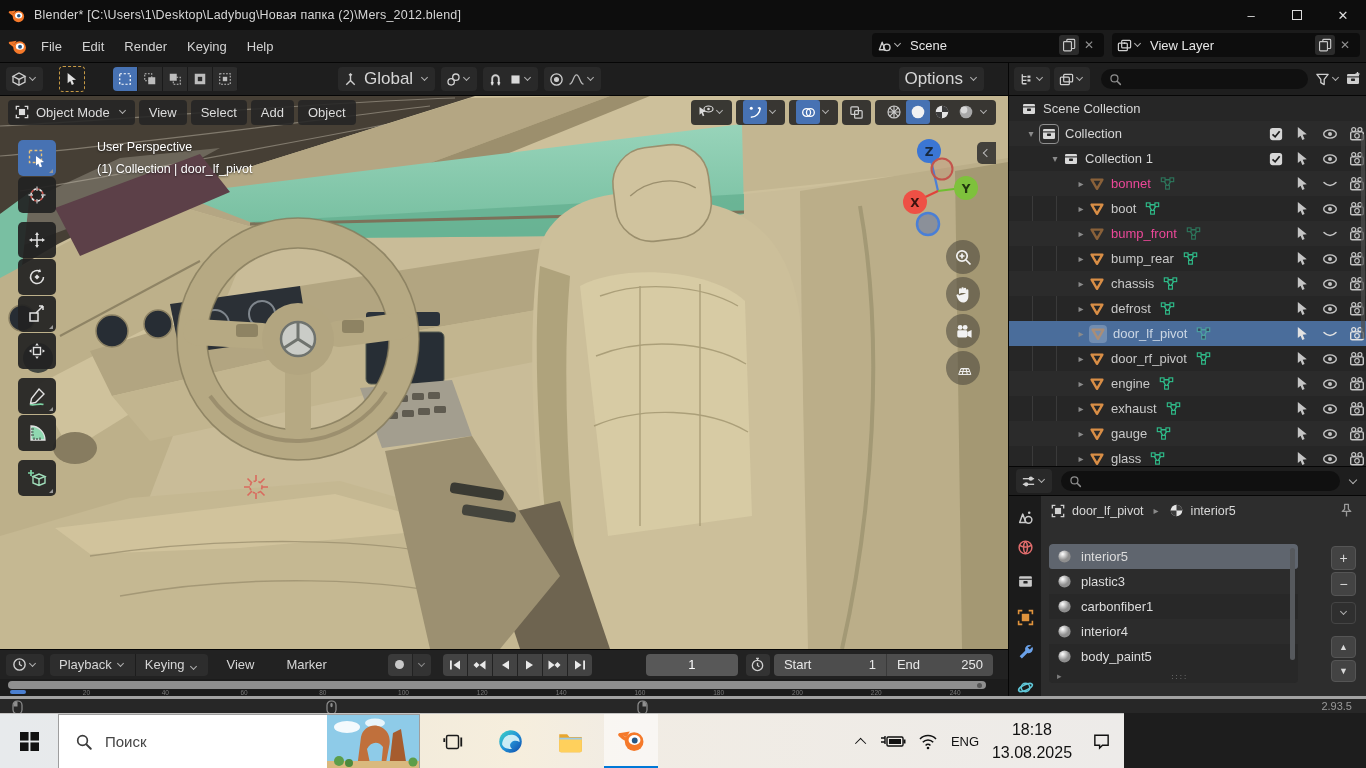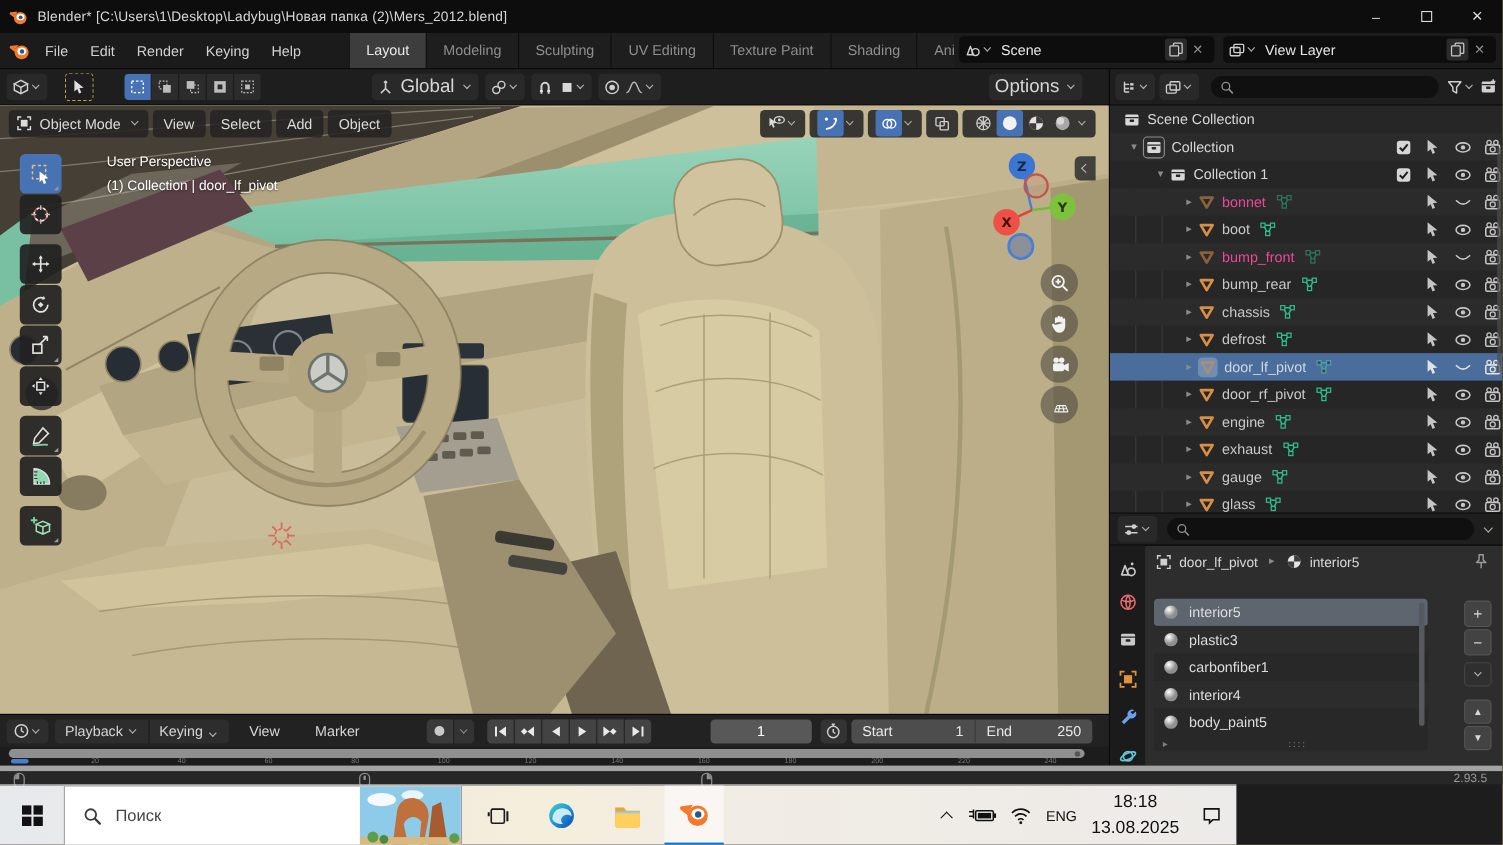--- a/index.html
+++ b/index.html
@@ -102,21 +102,21 @@
   #stopw{margin-left:8px;width:24px;height:22px;background:#333;border-radius:4px;display:flex;align-items:center;justify-content:center}
   #sefld{margin-left:4px;display:flex;height:22px;background:#4d4d4d;border-radius:4px;align-items:center;color:#e8e8e8}
   #sefld .cell{display:flex;justify-content:space-between;padding:0 10px}
   #sefld .sdv{width:1px;height:22px;background:#3a3a3a}
   #tlsb{position:absolute;left:8px;top:31px;width:978px;height:8px;background:#8f8f8f;border-radius:4px}
   #tlsb .dotr{position:absolute;right:4px;top:1.5px;width:5px;height:5px;border-radius:50%;background:#565656}
   #ruler{position:absolute;left:0;top:40px;width:1008px;height:7px}
   #ruler .tick{position:absolute;top:-1px;font-size:6.5px;color:#787878}
   #playhead{position:absolute;left:10px;top:40px;width:16px;height:4px;background:#4a7fd0;border-radius:2px}
   
-  #statusbar{position:absolute;left:0;top:696px;width:1366px;height:17px;background:#272727;border-top:5px solid #a3a3a3;color:#9a9a9a;font-size:11px}
+  #statusbar{position:absolute;left:0;top:696px;width:1366px;height:17px;background:#272727;border-top:3px solid #a3a3a3;color:#9a9a9a;font-size:11px}
   .mouse{position:absolute;top:1px}
   #version{position:absolute;right:14px;top:1px}
   
   #taskbar{position:absolute;left:0;top:713px;width:1124px;height:55px;background:linear-gradient(90deg,#e7eaec 0%,#e9eaea 26%,#f2ebdb 34%,#f6eedd 46%,#f1ece4 56%,#edebe9 100%);border-top:1px solid #c4c3c2}
   #startbtn{position:absolute;left:0;top:0;width:58px;height:55px;display:flex;align-items:center;justify-content:center}
   #tsearch{position:absolute;left:58px;top:0;width:362px;height:55px;background:#fff;border:1px solid #9e9e9e;display:flex;align-items:center}
   #tsearch input{border:0;outline:0;flex:1;font-size:15px;color:#454545;font-family:"Liberation Sans","DejaVu Sans",sans-serif;background:transparent;margin-left:12px}
   #tsearch input::placeholder{color:#454545;opacity:1}
   .tkbtn{position:absolute;top:0;height:55px;display:flex;align-items:center;justify-content:center}
   #blenderbtn{background:rgba(255,255,255,.55);border-bottom:3px solid #0078d7}
@@ -214,29 +214,20 @@
 
 <div id="topbar">
   <svg id="blogo" width="19" height="19" viewBox="0 0 24 24">
       <use href="#i-blender"></use>
     </svg>
   <span class="menu">File</span>
   <span class="menu">Edit</span>
   <span class="menu">Render</span>
   <span class="menu">Keying</span>
   <span class="menu">Help</span>
-  <div id="tabs">
-    <span class="tab on">Layout</span>
-    <span class="tab">Modeling</span>
-    <span class="tab">Sculpting</span>
-    <span class="tab">UV Editing</span>
-    <span class="tab">Texture Paint</span>
-    <span class="tab">Shading</span>
-    <span class="tab">Ani</span>
-  </div>
   <div class="idsel" style="left:872px;width:232px">
     <svg width="15" height="15" viewBox="0 0 16 16" stroke="#cfcfcf" fill="none">
         <circle cx="10.5" cy="10" r="3.4" stroke-width="1.4"></circle>
         <path d="M2.5 12.5 L5.5 4.5 L8.5 12.5 Z" stroke-width="1.4" stroke-linejoin="round"></path>
       </svg>
     <span class="ch sm"></span>
     <span class="nm">Scene</span>
     <span class="mbtn">
         <svg width="14" height="14" viewBox="0 0 16 16" color="#c9c9c9">
           <use href="#i-copy"></use>

